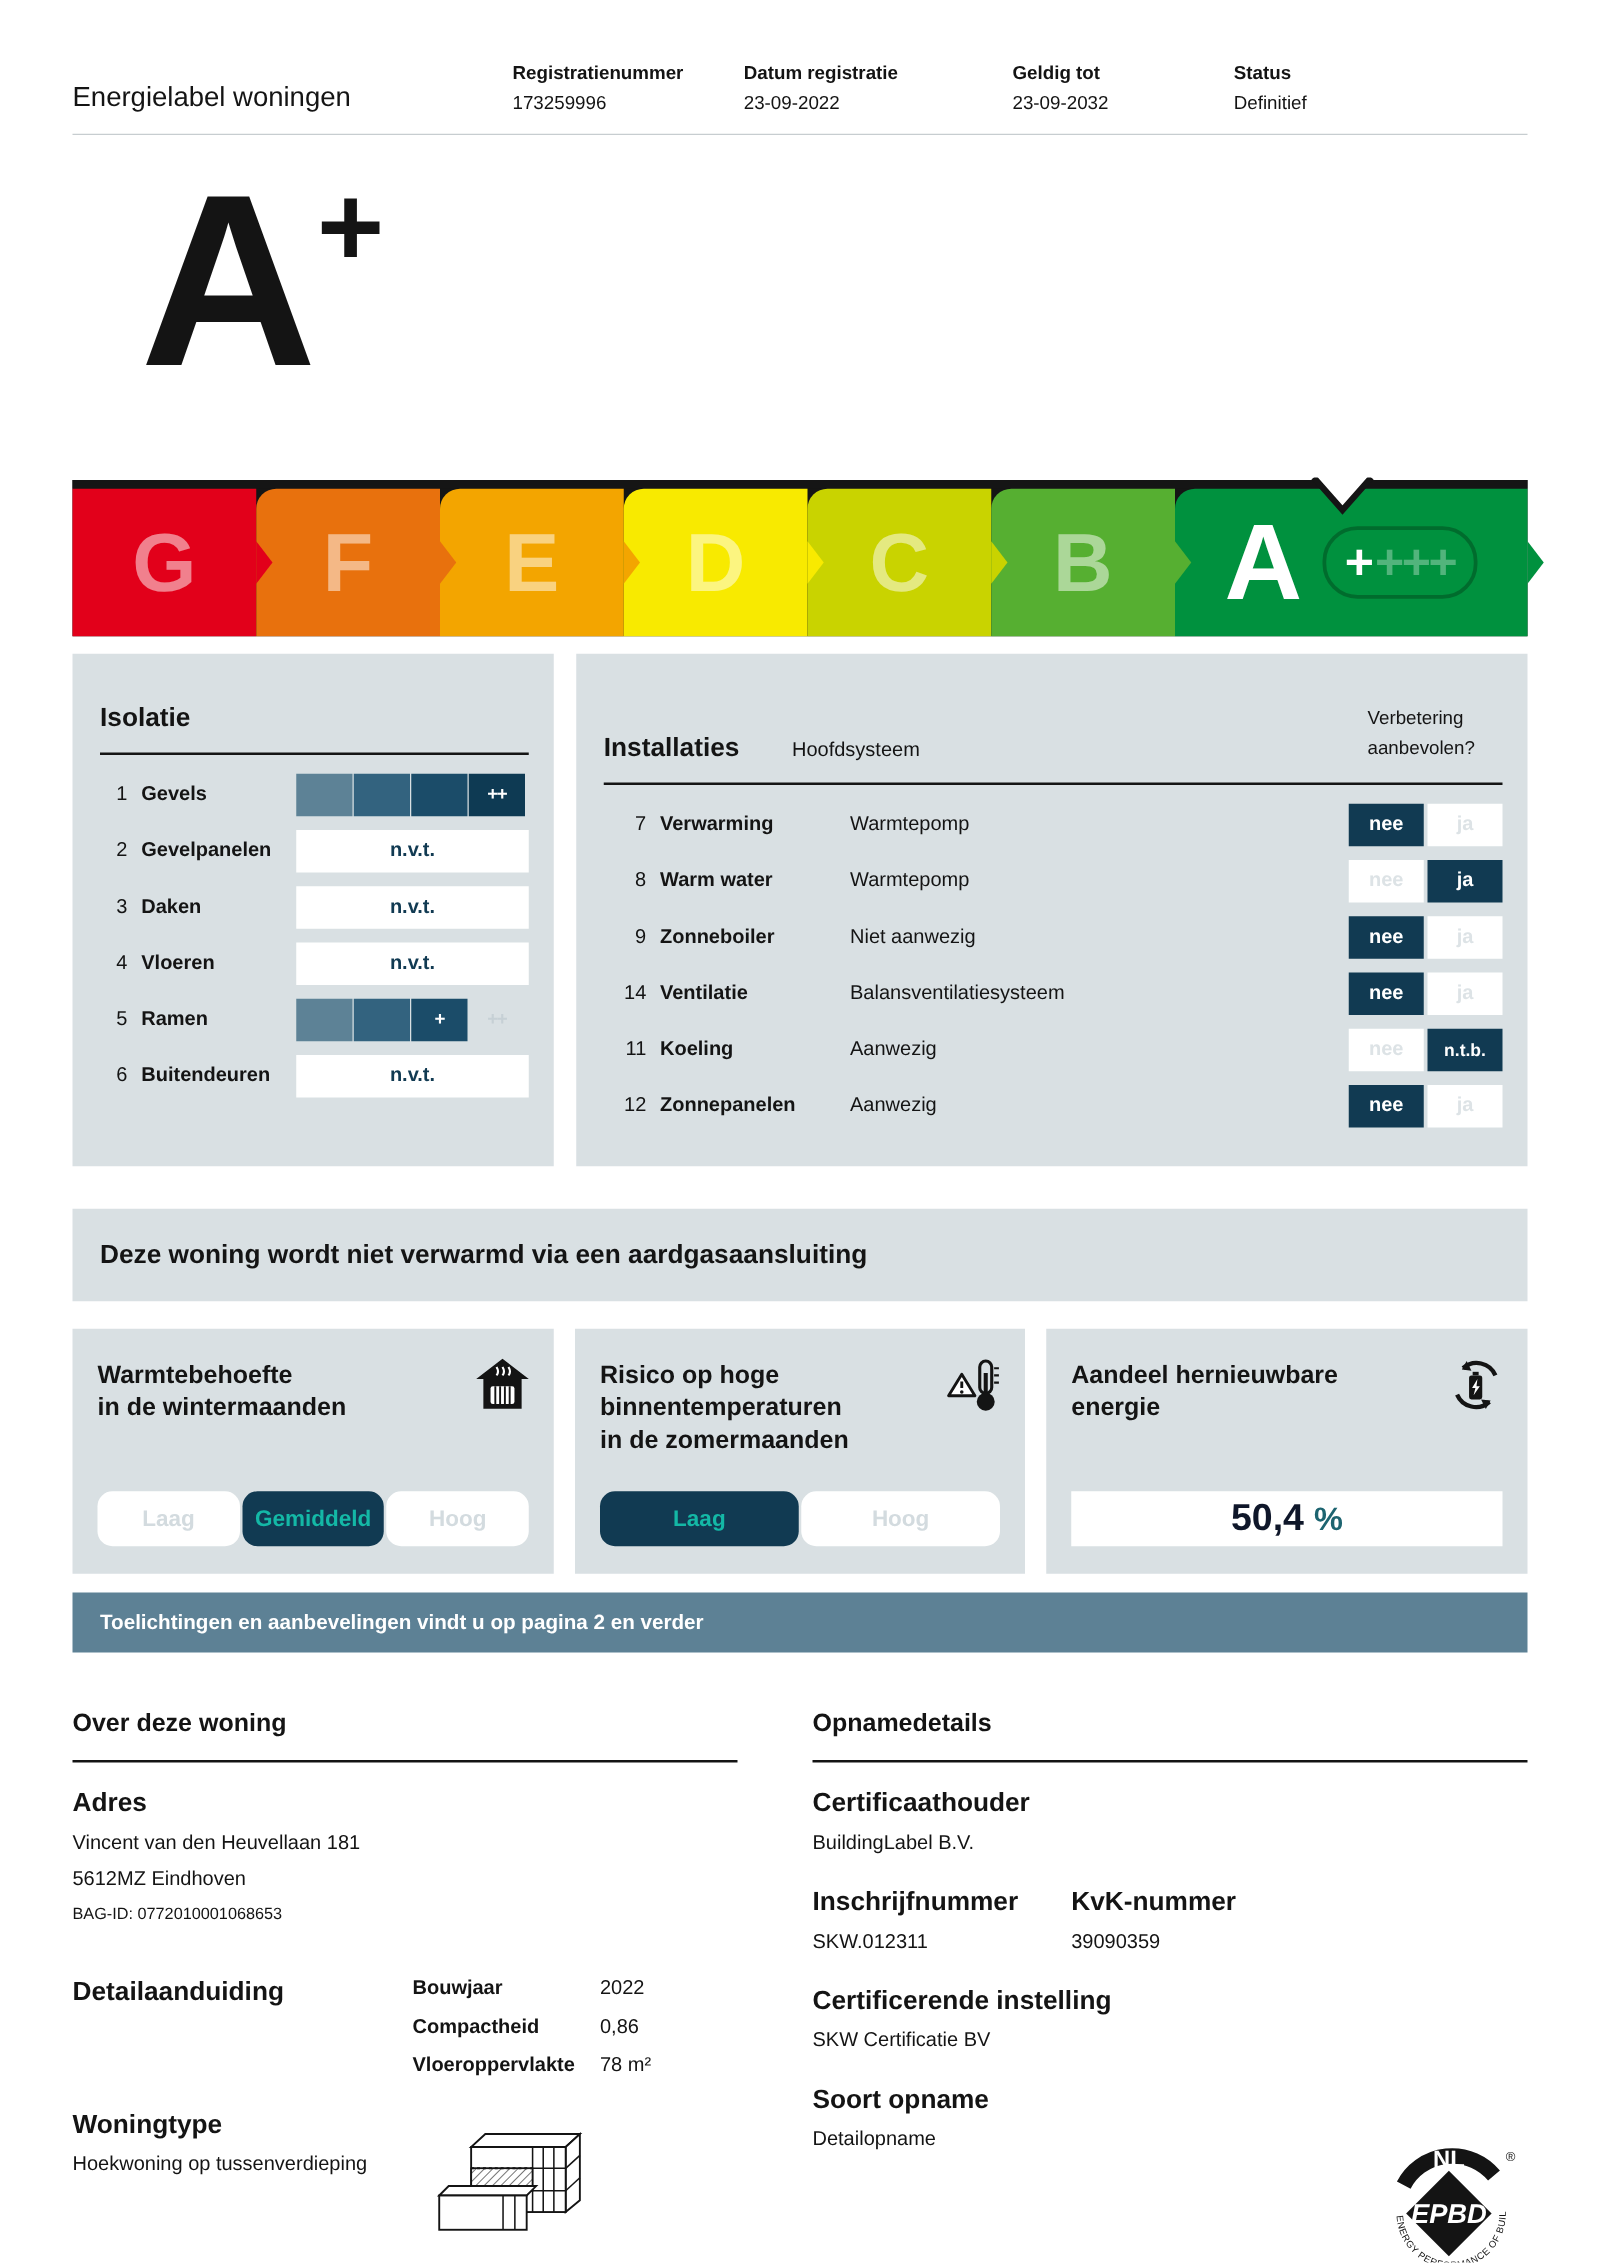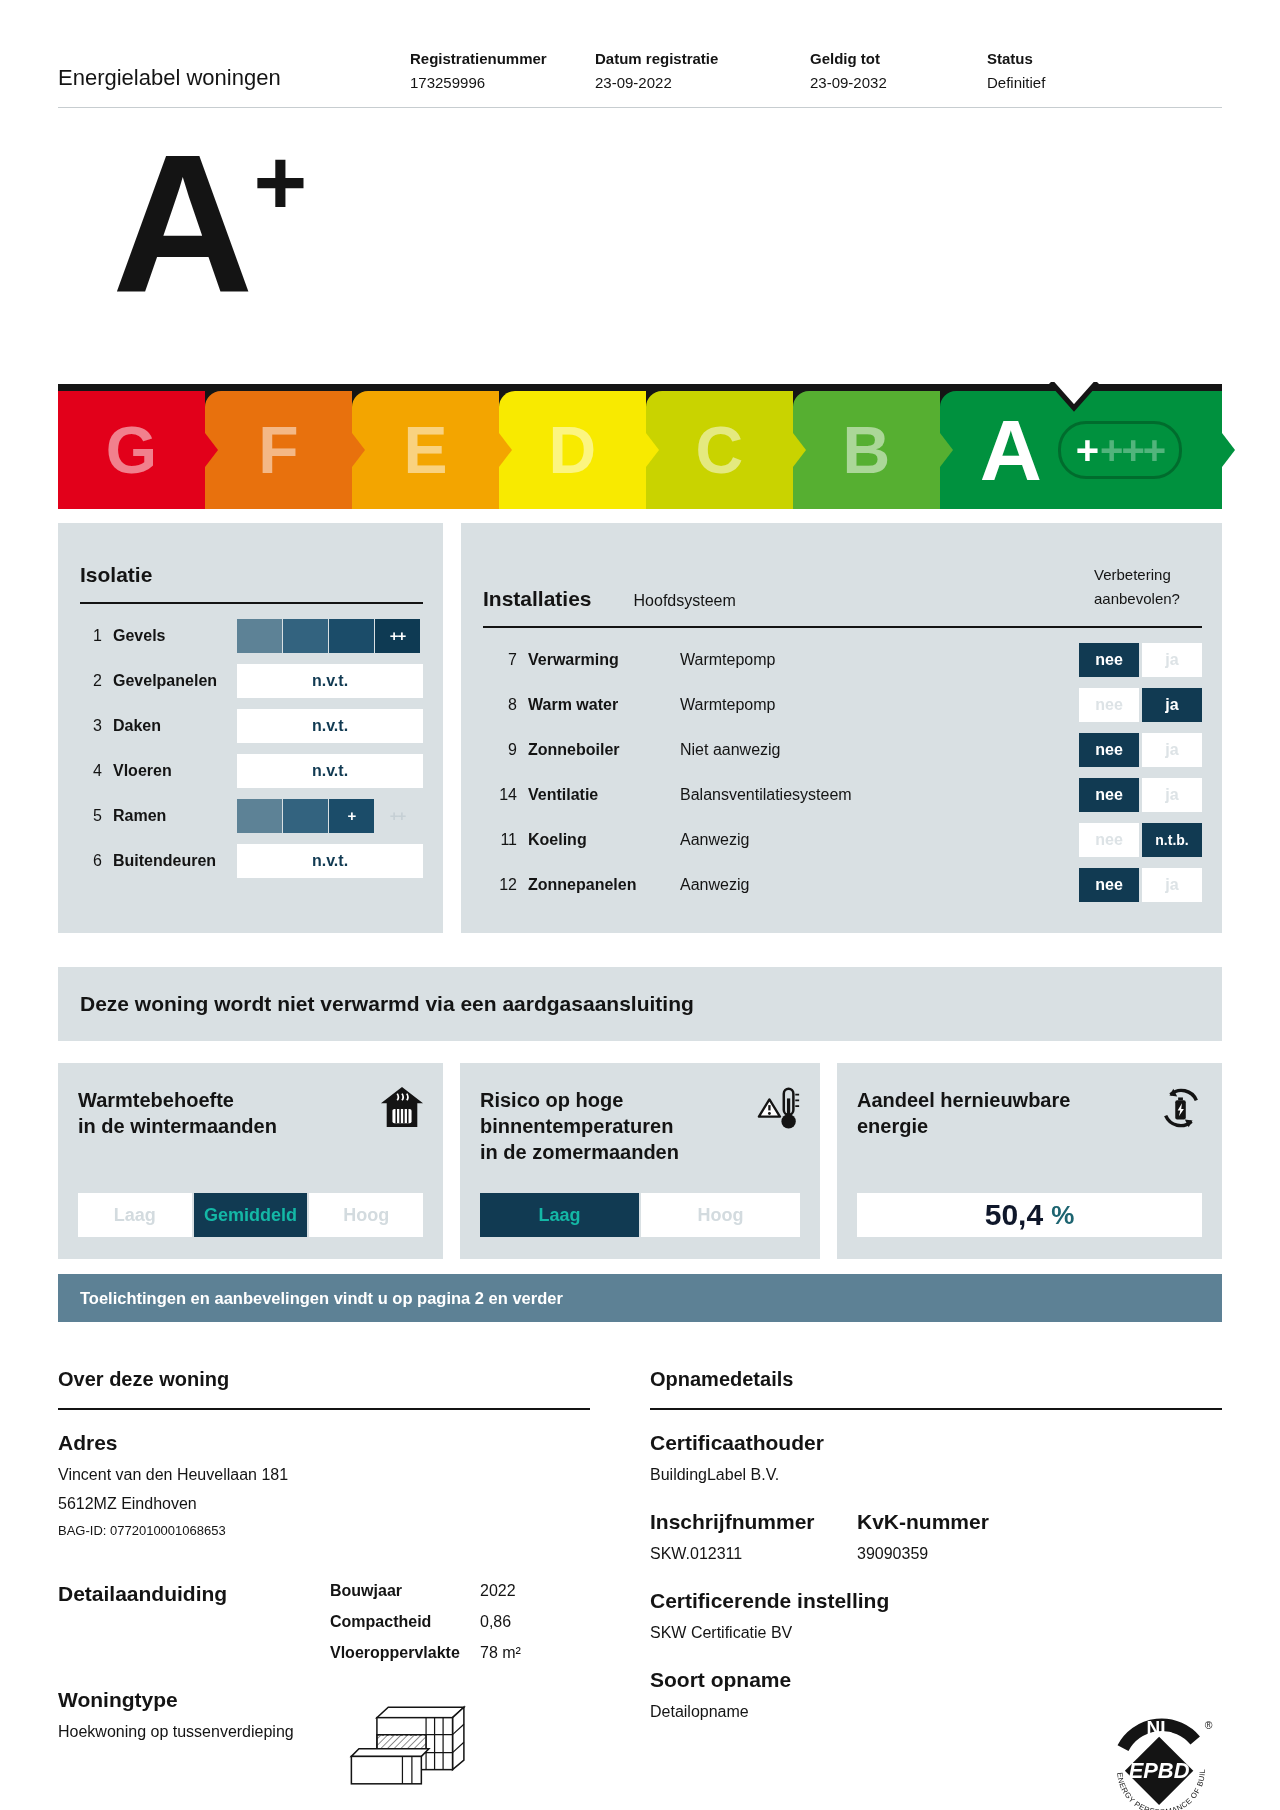--- a/index.html
+++ b/index.html
@@ -64,21 +64,21 @@
   
   .gas{margin-top:34px;background:#d9e0e3;height:74px;display:flex;align-items:center;padding-left:22px;font-size:21px;font-weight:bold;}
 
   
   .ind-row{display:flex;gap:17px;margin-top:22px;}
   .ind{background:#d9e0e3;box-sizing:border-box;height:196px;position:relative;padding:24px 20px;}
   .ind1{width:385px;}.ind2{width:360px;}.ind3{flex:1;}
   .ind-title{font-size:20px;font-weight:bold;line-height:26px;}
   .ind-icon{position:absolute;right:18px;top:22px;}
   .toggle{position:absolute;left:20px;right:20px;bottom:22px;display:flex;gap:2px;}
-  .opt{flex:1;height:44px;display:flex;align-items:center;justify-content:center;font-size:18px;font-weight:bold;}
+  .opt{flex:1;height:44px;display:flex;align-items:center;justify-content:center;font-size:18px;font-weight:bold;border-radius:12px;}
   .opt.on{background:#113a52;color:#14b8a6;}
   .opt.off{background:#fff;color:#d3dbdf;}
   .pct{position:absolute;left:20px;right:20px;bottom:22px;height:44px;background:#fff;display:flex;align-items:center;justify-content:center;gap:8px;}
   .pct-num{font-size:30px;font-weight:bold;color:#0f172a;}
   .pct-unit{font-size:26px;font-weight:bold;color:#1d6470;}
 
   
   .note{margin-top:15px;background:#5d8195;color:#fff;font-weight:bold;font-size:16.5px;height:48px;display:flex;align-items:center;padding-left:22px;}
 
   

